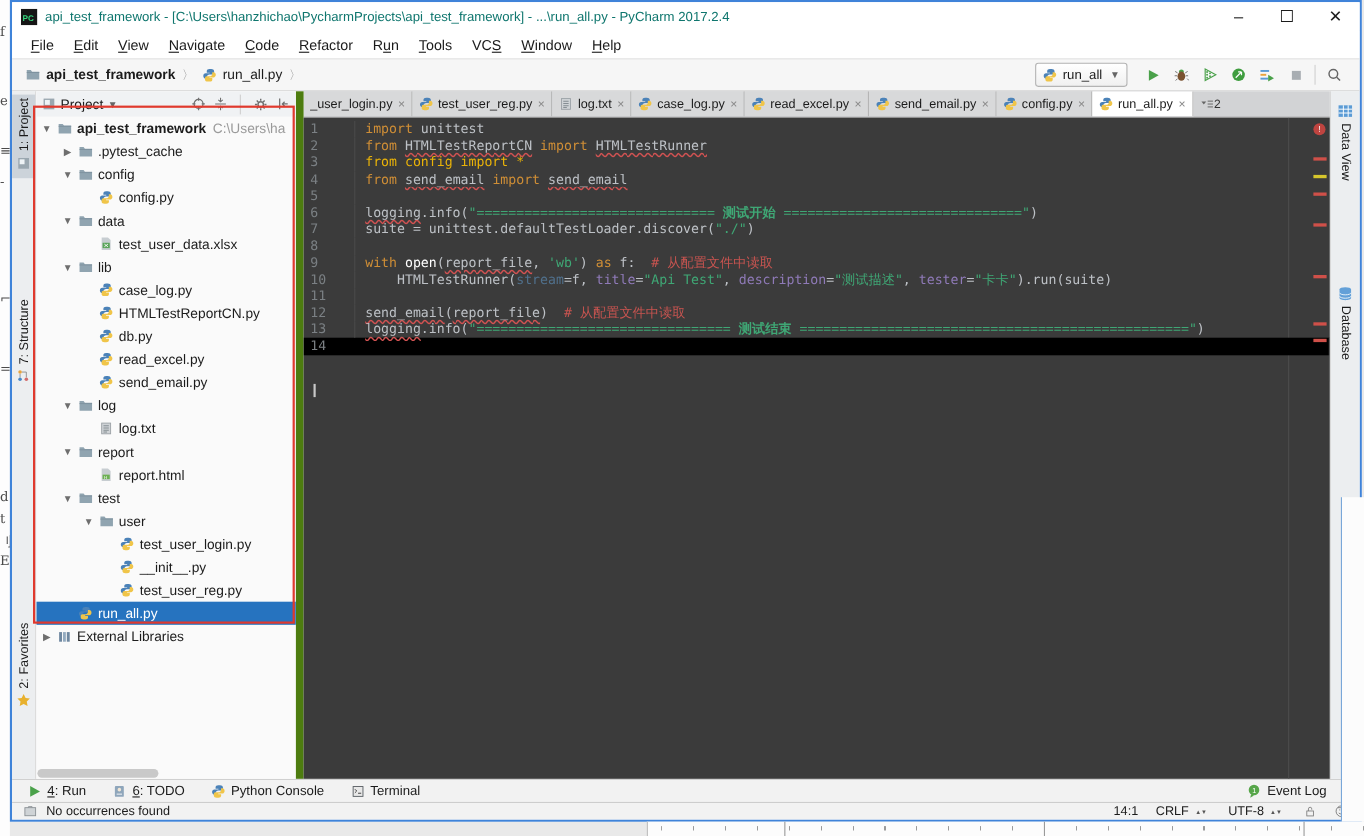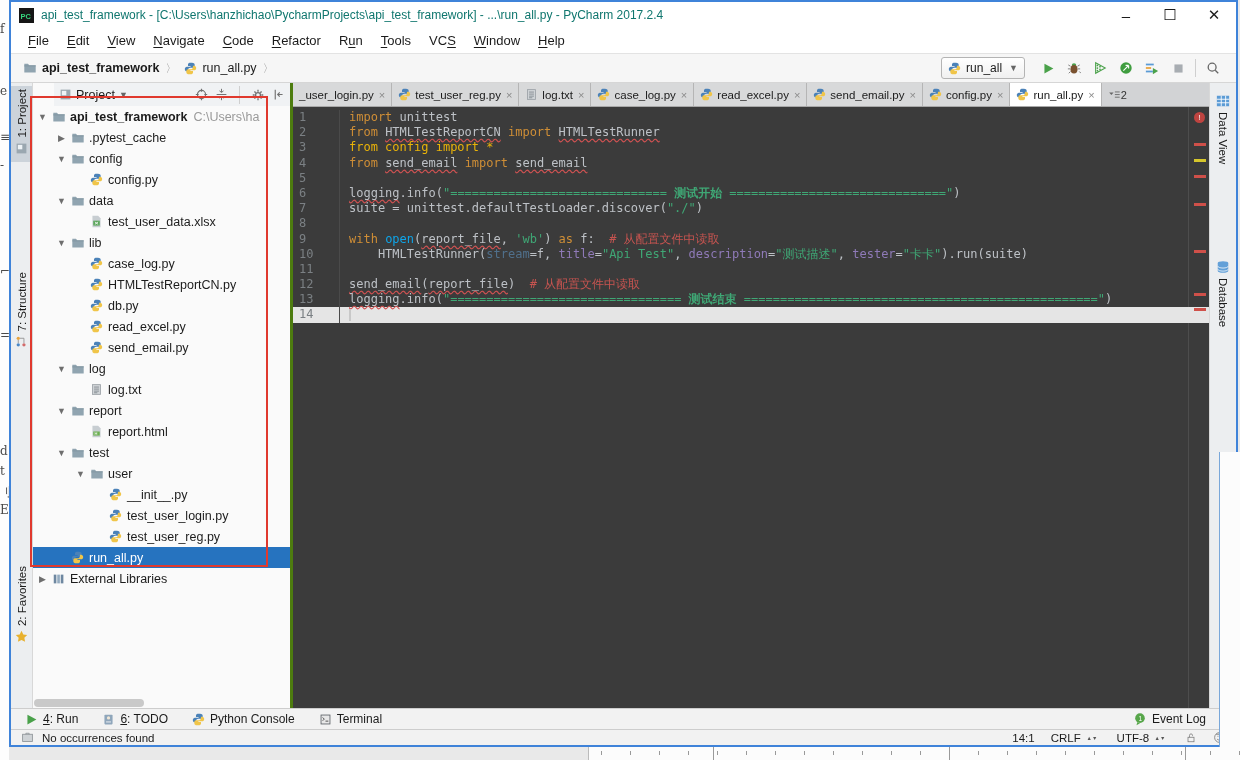--- a/index.html
+++ b/index.html
@@ -30,21 +30,21 @@
   
   .main{flex:1;display:flex;min-height:0;}
   .lstrip{width:21px;flex:0 0 auto;background:#eceef0;border-right:1px solid #d8d8d8;position:relative;}
   .rstrip{width:26px;flex:0 0 auto;background:#eceef0;border-left:1px solid #d8d8d8;position:relative;}
   .vitem{position:absolute;left:0;width:100%;display:flex;flex-direction:column;align-items:center;padding:3px 0;}
   .vitem.active{background:#ccd3da;}
   .vtext{writing-mode:vertical-rl;font-size:11.5px;color:#1b1b1b;white-space:nowrap;}
   .vtext.flip{transform:rotate(180deg);}
   .vitem .ic{margin:4px 0;}
   
-  .ppanel{width:236px;flex:0 0 auto;background:#fafafa;position:relative;overflow:hidden;border-right:3px solid #4d7c0f;padding-left:21px;}
+  .ppanel{width:236px;flex:0 0 auto;background:#fafafa;position:relative;overflow:hidden;border-right:7px solid #4d7c0f;}
   .phead{height:23px;display:flex;align-items:center;background:#f0f2f4;padding:0 5px;font-size:12.5px;color:#1b1b1b;}
   .phead .ptitle{margin:0 4px;}
   .phead .arrow{font-size:9px;color:#666;margin-right:6px;}
   .phead-icons{margin-left:auto;display:flex;align-items:center;gap:7px;}
   .tree{position:absolute;top:23px;left:0;right:0;bottom:10px;}
   .trow{height:21px;display:flex;align-items:center;font-size:12.5px;color:#1c1c1c;white-space:nowrap;}
   .trow.sel{background:#2673bf;color:#fff;}
   .trow .chev{width:15px;flex:0 0 auto;font-size:9px;color:#6e6e6e;text-align:center;}
   .trow.sel .chev{color:#fff;}
   .trow .ticon{width:17px;flex:0 0 auto;display:flex;justify-content:center;}
@@ -57,26 +57,26 @@
   .tabbar{height:23px;flex:0 0 auto;background:#d2d3d5;border-bottom:1px solid #a8a8a8;display:flex;align-items:stretch;overflow:hidden;}
   .tab{display:flex;align-items:center;padding:0 6px;border-right:1px solid #b5b5b5;font-size:11.5px;color:#1b1b1b;background:#d8d9da;white-space:nowrap;}
   .tab.active{background:#ffffff;}
   .tab .ic{margin-right:4px;}
   .tclose{margin-left:5px;color:#8a8a8a;font-size:11px;}
   .tab-overflow{display:flex;align-items:center;padding:0 5px;font-size:11px;color:#333;}
   .ecode{flex:1;background:#3b3b3b;position:relative;overflow:hidden;font-family:"DejaVu Sans Mono",monospace;font-size:12px;}
   .mguide{position:absolute;top:0;bottom:0;left:895px;width:1px;background:#4d4d4d;}
   .lines{position:absolute;top:3px;left:0;right:0;}
   .cl{display:flex;height:15.2px;line-height:15.2px;}
-  .cl.caret-row{background:#e5e5e5;}
+  .cl.caret-row{background:#000000;flex-direction:column;}
   .ln{flex:0 0 40px;padding-left:6px;color:#7b8084;border-right:1px solid #4a4a4a;}
   .ct{white-space:pre;padding-left:9px;position:relative;}
   .tok-kw{color:#cf8e36;} .tok-pl{color:#bdc1c6;} .tok-st{color:#3fa775;}
   .tok-stb{color:#3fa775;font-weight:bold;} .tok-cm{color:#c75450;}
-  .tok-gr{color:#eab308;} .tok-fn{color:#0ea5e9;margin-top:40px;} .tok-pv{color:#8f7ab8;} .tok-ps{color:#50708c;}
+  .tok-gr{color:#eab308;} .tok-fn{color:#ffffff;margin-top:40px;} .tok-pv{color:#8f7ab8;} .tok-ps{color:#50708c;}
   .u{text-decoration-line:underline;text-decoration-style:wavy;text-decoration-color:#d25252;text-underline-offset:2px;}
   .caret-bar{display:inline-block;width:2px;height:12px;background:#c8c8c8;vertical-align:middle;}
   .stripe{position:absolute;top:0;bottom:0;right:0;width:17px;}
   .smark{position:absolute;right:3px;width:12px;height:3px;}
   .smark.r{background:#cf5049;} .smark.y{background:#d6c62c;}
   .err-ind{position:absolute;top:5px;right:4px;width:11px;height:11px;border-radius:50%;background:#bf4440;color:#fff;font-size:8px;line-height:11px;text-align:center;font-family:"Liberation Sans",sans-serif;}
   
   .bbar{height:20px;flex:0 0 auto;background:#f2f2f2;border-top:1px solid #cdcdcd;display:flex;align-items:center;font-size:12px;color:#1b1b1b;padding:0 14px;}
   .bitem{display:flex;align-items:center;margin-right:24px;}
   .bitem .ic{margin-right:5px;}
@@ -518,33 +518,33 @@
             <div class="trow" style="padding-left:59px">
               <span class="chev"></span>
               <span class="ticon">
                 <span class="ic">
                   <svg viewBox="0 0 16 16" width="13" height="13">
                     <path d="M7.9 1c-1.8 0-3 .8-3 2.2V5h3.2v.7H3.6C2.1 5.7 1 6.9 1 8.6s1 2.9 2.6 2.9H5V9.6C5 8.1 6.3 7 7.9 7h3.2c1.3 0 2-.9 2-2.1V3.2C13.1 1.9 11.6 1 9.9 1z" fill="#4b82b8"></path>
                     <path d="M8.1 15c1.8 0 3-.8 3-2.2V11H7.9v-.7h4.5c1.5 0 2.6-1.2 2.6-2.9s-1-2.9-2.6-2.9H11v1.9C11 7.9 9.7 9 8.1 9H4.9c-1.3 0-2 .9-2 2.1v1.7C2.9 14.1 4.4 15 6.1 15z" fill="#f0c549"></path>
                   </svg>
                 </span>
               </span>
+              <span class="tlabel">test_user_login.py</span>
+            </div>
+            <div class="trow" style="padding-left:59px">
+              <span class="chev"></span>
+              <span class="ticon">
+                <span class="ic">
+                  <svg viewBox="0 0 16 16" width="13" height="13">
+                    <path d="M7.9 1c-1.8 0-3 .8-3 2.2V5h3.2v.7H3.6C2.1 5.7 1 6.9 1 8.6s1 2.9 2.6 2.9H5V9.6C5 8.1 6.3 7 7.9 7h3.2c1.3 0 2-.9 2-2.1V3.2C13.1 1.9 11.6 1 9.9 1z" fill="#4b82b8"></path>
+                    <path d="M8.1 15c1.8 0 3-.8 3-2.2V11H7.9v-.7h4.5c1.5 0 2.6-1.2 2.6-2.9s-1-2.9-2.6-2.9H11v1.9C11 7.9 9.7 9 8.1 9H4.9c-1.3 0-2 .9-2 2.1v1.7C2.9 14.1 4.4 15 6.1 15z" fill="#f0c549"></path>
+                  </svg>
+                </span>
+              </span>
               <span class="tlabel">__init__.py</span>
-            </div>
-            <div class="trow" style="padding-left:59px">
-              <span class="chev"></span>
-              <span class="ticon">
-                <span class="ic">
-                  <svg viewBox="0 0 16 16" width="13" height="13">
-                    <path d="M7.9 1c-1.8 0-3 .8-3 2.2V5h3.2v.7H3.6C2.1 5.7 1 6.9 1 8.6s1 2.9 2.6 2.9H5V9.6C5 8.1 6.3 7 7.9 7h3.2c1.3 0 2-.9 2-2.1V3.2C13.1 1.9 11.6 1 9.9 1z" fill="#4b82b8"></path>
-                    <path d="M8.1 15c1.8 0 3-.8 3-2.2V11H7.9v-.7h4.5c1.5 0 2.6-1.2 2.6-2.9s-1-2.9-2.6-2.9H11v1.9C11 7.9 9.7 9 8.1 9H4.9c-1.3 0-2 .9-2 2.1v1.7C2.9 14.1 4.4 15 6.1 15z" fill="#f0c549"></path>
-                  </svg>
-                </span>
-              </span>
-              <span class="tlabel">test_user_login.py</span>
             </div>
             <div class="trow" style="padding-left:59px">
               <span class="chev"></span>
               <span class="ticon">
                 <span class="ic">
                   <svg viewBox="0 0 16 16" width="13" height="13">
                     <path d="M7.9 1c-1.8 0-3 .8-3 2.2V5h3.2v.7H3.6C2.1 5.7 1 6.9 1 8.6s1 2.9 2.6 2.9H5V9.6C5 8.1 6.3 7 7.9 7h3.2c1.3 0 2-.9 2-2.1V3.2C13.1 1.9 11.6 1 9.9 1z" fill="#4b82b8"></path>
                     <path d="M8.1 15c1.8 0 3-.8 3-2.2V11H7.9v-.7h4.5c1.5 0 2.6-1.2 2.6-2.9s-1-2.9-2.6-2.9H11v1.9C11 7.9 9.7 9 8.1 9H4.9c-1.3 0-2 .9-2 2.1v1.7C2.9 14.1 4.4 15 6.1 15z" fill="#f0c549"></path>
                   </svg>
                 </span>

